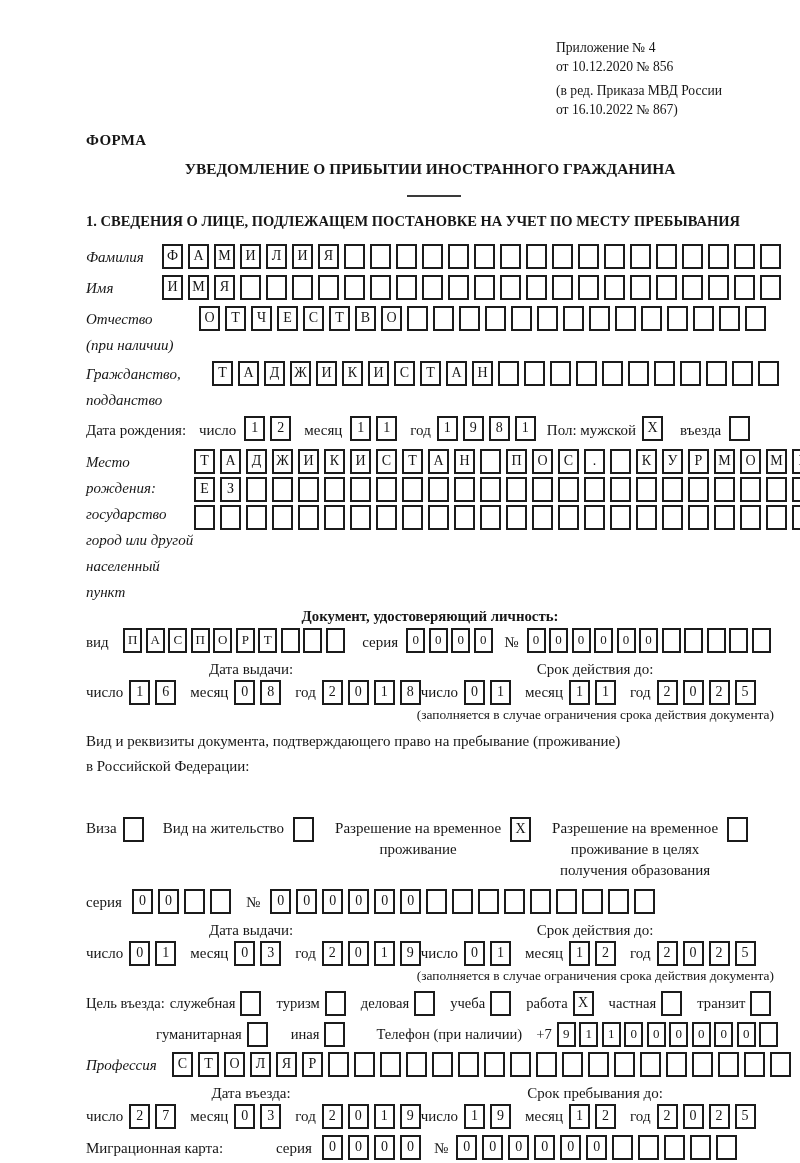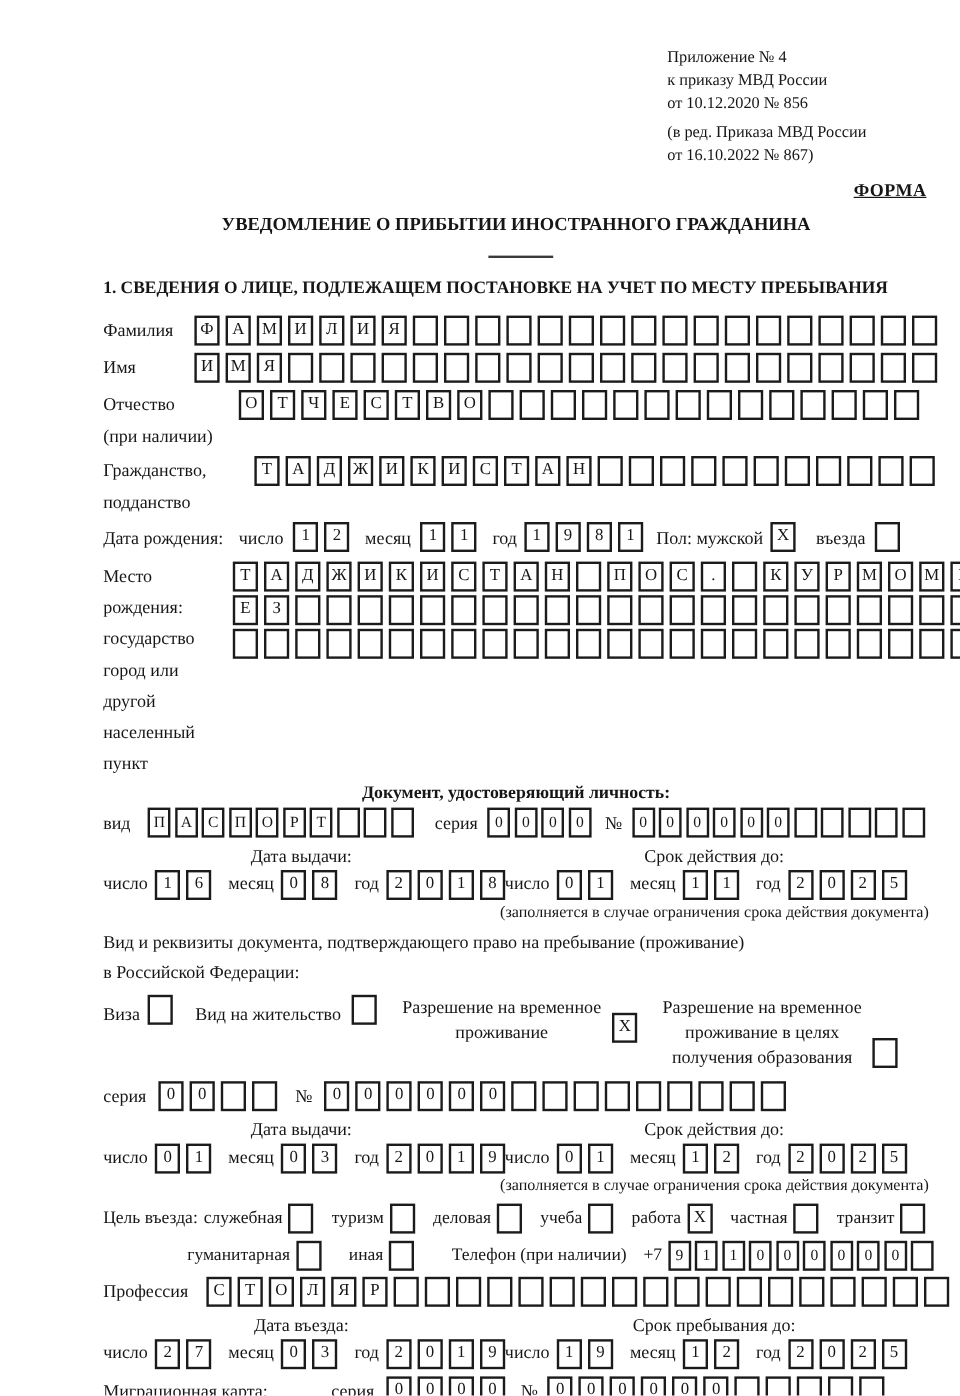--- a/index.html
+++ b/index.html
@@ -3,65 +3,64 @@
 <meta charset="utf-8">
 <style>
   html,body{margin:0;padding:0;background:#ffffff;}
   body{width:800px;height:1163px;overflow:hidden;color:#161616;
        font-family:"Liberation Serif","DejaVu Serif",serif;font-size:15px;}
   .page{box-sizing:border-box;width:800px;height:1163px;padding:38px 26px 10px 86px;}
 
   .appendix{width:218px;margin-left:auto;font-size:13.6px;line-height:1.4;}
   .appendix div{white-space:nowrap;}
   .app-gap{height:5px;}
-  .forma{text-align:right;font-weight:bold;font-size:15px;margin:13px 2px 8px 0;letter-spacing:.4px;text-decoration:underline;}
+  .forma{font-weight:bold;font-size:15px;margin:13px 2px 8px 0;letter-spacing:.4px;}
 
   .title{text-align:center;font-weight:bold;font-size:15.4px;line-height:1.5;margin:0 0 10px;}
   .blank-line{display:inline-block;width:54px;height:13px;border-bottom:2px solid #3a3a3a;margin-left:8px;}
 
   .sec{font-weight:bold;font-size:14.5px;margin:6px 0 14px;white-space:nowrap;}
 
   .frow{display:flex;align-items:flex-start;margin-bottom:3px;}
-  .lblcol{flex:none;}
+  .lblcol{flex:none;font-style:italic;}
   .lblcol div{line-height:26px;}
   .lbl{line-height:27px;white-space:nowrap;}
   .boxes{display:inline-flex;flex:none;margin-bottom:3px;}
   .cell{box-sizing:border-box;flex:none;width:21px;height:25px;border:2px solid #1b1b1b;
         margin-right:5px;text-align:center;font-size:14px;line-height:20px;background:#fff;}
   .c2 .cell{width:19px;margin-right:3.5px;font-size:13px;}
 
   .stack{display:flex;flex-direction:column;}
   .center-b{font-weight:bold;text-align:center;font-size:14.8px;margin:2px 0 3px;}
 
   .daterow{display:flex;margin-bottom:0;}
   .dg{flex:none;}
   .dg-title{text-align:center;font-size:15px;line-height:20px;}
   .dg-fields{display:flex;align-items:center;}
   .dg-fields .lbl{margin-right:6px;}
   .dg-fields .boxes{margin-right:9px;margin-bottom:0;}
   .note{font-size:13.4px;text-align:right;margin:1px 0 6px;}
 
   .intro{line-height:1.65;}
   .optrow{display:flex;align-items:flex-start;margin:4px 0 8px;}
-  .opt{display:flex;align-items:flex-end;margin-right:16px;}
+  .opt{display:flex;align-items:flex-start;margin-right:16px;margin-top:33px;}
   .opt .boxes{margin-left:9px;margin-top:1px;}
   .optlabel{text-align:center;line-height:1.4;padding-top:2px;}
 
   .goalrow{display:flex;align-items:center;font-size:14.6px;margin-bottom:4px;}
   .goalrow .lbl{font-size:14.6px;margin-right:5px;}
   .goalrow .boxes{margin:0 10px 0 0;}
 </style>
 </head>
 <body>
 
 <div class="page">
 
   <div class="appendix">
     <div>Приложение № 4</div>
-    <div>к приказу МВД России</div>
     <div>от 10.12.2020 № 856</div>
     <div class="app-gap"></div>
     <div>(в ред. Приказа МВД России</div>
     <div>от 16.10.2022 № 867)</div>
   </div>
 
   <div class="forma">ФОРМА</div>
 
   <div class="title">
     <div>УВЕДОМЛЕНИЕ О ПРИБЫТИИ ИНОСТРАННОГО ГРАЖДАНИНА</div>

